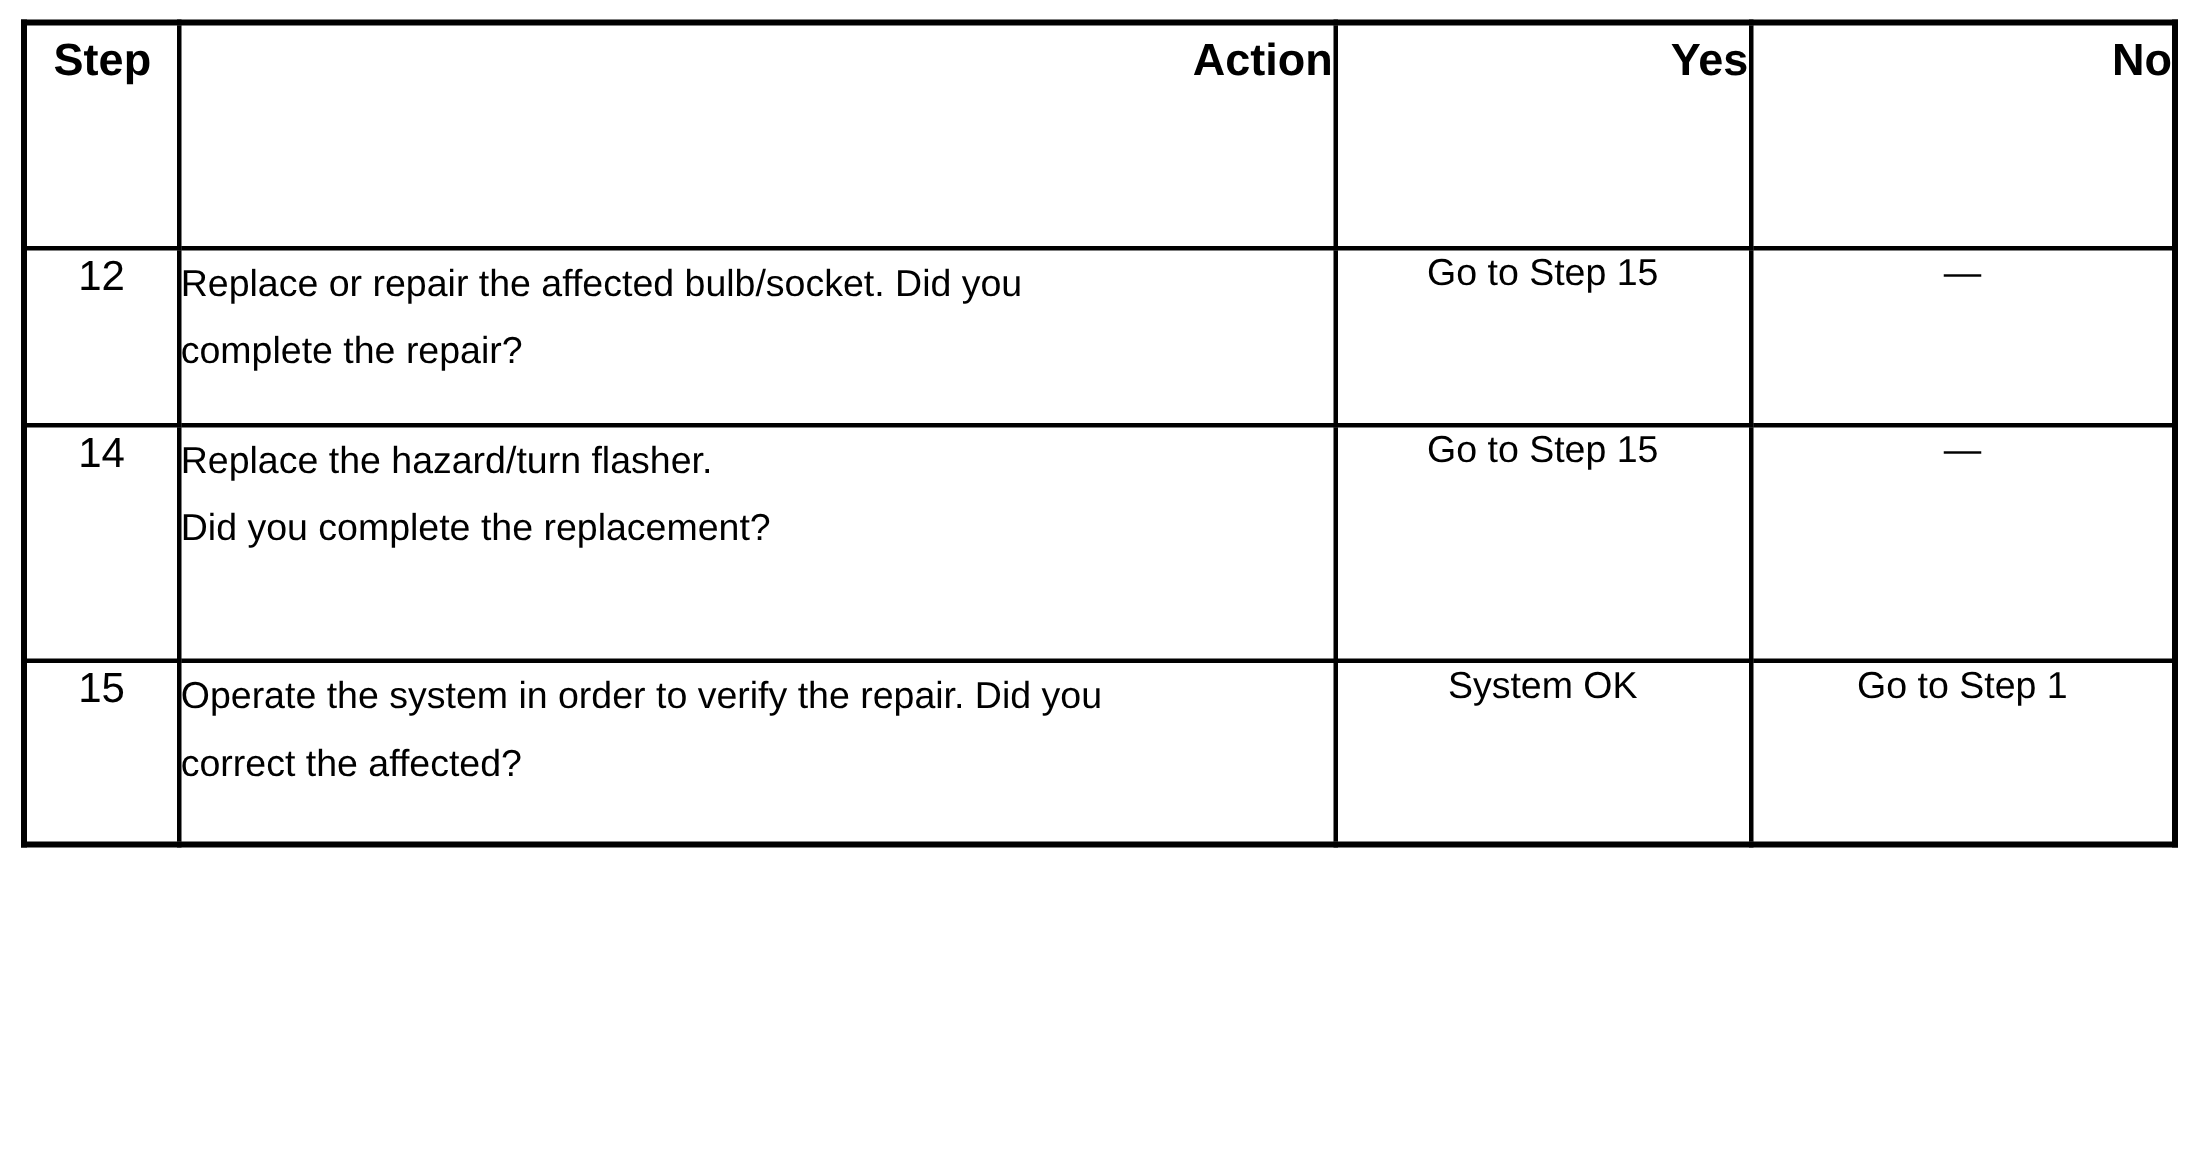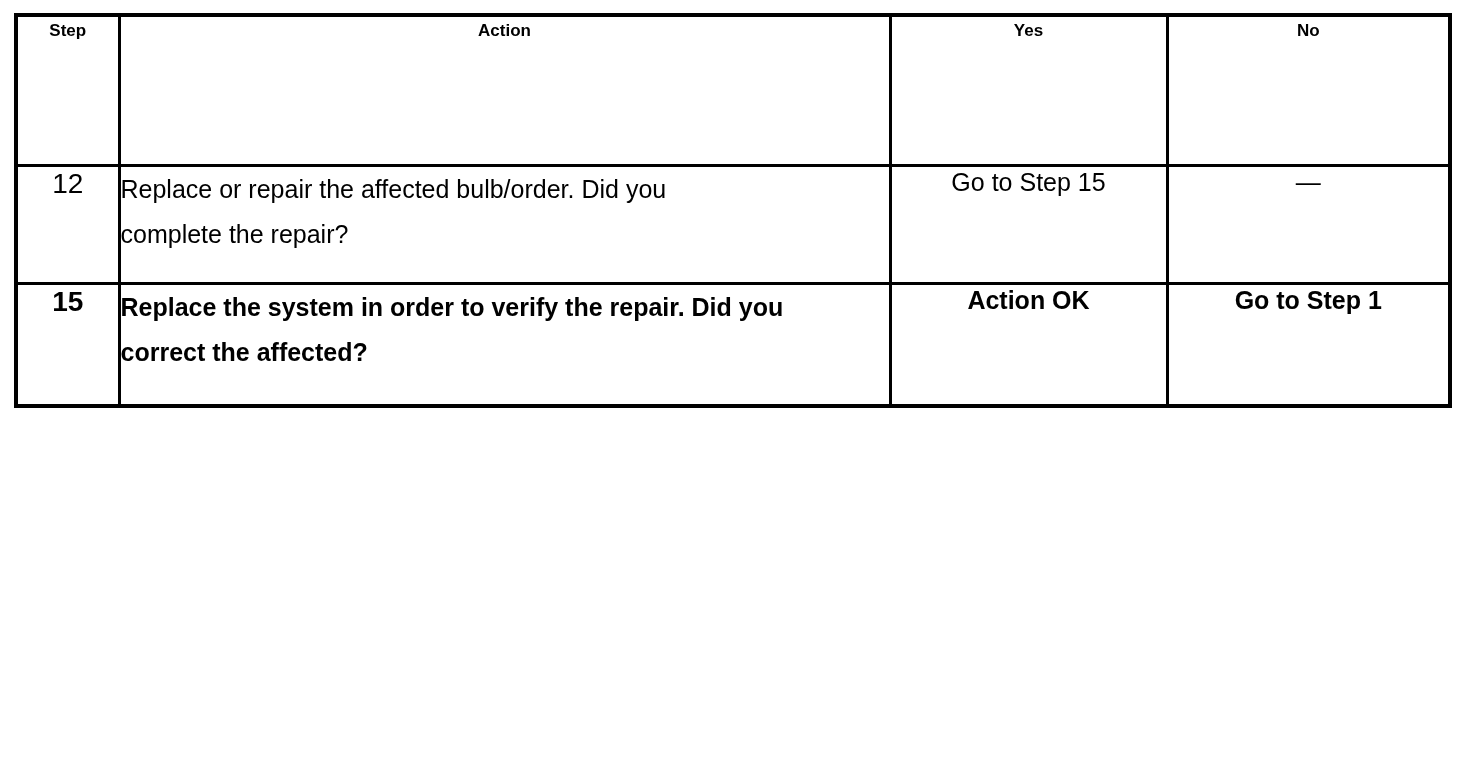--- a/index.html
+++ b/index.html
@@ -49,22 +49,22 @@
 
   
   .diag-table {
     border: 4px solid #000000;
   }
 
   
   .hdr-cell {
     height: 147px;
     font-weight: bold;
-    font-size: 17px;
-    text-align: center;
+    font-size: 30px;
+    text-align: right;
     vertical-align: middle;
     line-height: 1.62;
   }
   .hdr-step {
     width: 2.2em;
     margin: 0 auto;
     word-break: break-all;
     overflow-wrap: anywhere;
   }
 
@@ -92,21 +92,21 @@
   }
   .branch-bottom {
     vertical-align: bottom;
     padding-bottom: 26px;
   }
 
   
   .r12 { height: 118px; }
   .r13 { height: 205px; }
   .r14 { height: 157px; }
-  .r15 { height: 122px; font-weight: bold; }
+  .r15 { height: 122px; }
 </style>
 </head>
 <body>
 
 <div class="sheet">
 
   <table class="diag-table">
     <colgroup>
       <col class="c-step">
       <col class="c-action">
@@ -131,43 +131,58 @@
       </tr>
     </thead>
 
     <tbody>
 
       <tr class="r12">
         <td class="step-cell">
           <span>12</span>
         </td>
         <td class="action-cell">
-          <div class="action-line">Replace or repair the affected bulb/order. Did you</div>
+          <div class="action-line">Replace or repair the affected bulb/socket. Did you</div>
           <div class="action-line">complete the repair?</div>
         </td>
         <td class="branch-cell branch-bottom">
           <span>Go to Step 15</span>
         </td>
         <td class="branch-cell branch-bottom">
           <span>—</span>
         </td>
       </tr>
 
 
+      <tr class="r14">
+        <td class="step-cell">
+          <span>14</span>
+        </td>
+        <td class="action-cell">
+          <div class="action-line">Replace the hazard/turn flasher.</div>
+          <div class="action-line">Did you complete the replacement?</div>
+        </td>
+        <td class="branch-cell branch-bottom">
+          <span>Go to Step 15</span>
+        </td>
+        <td class="branch-cell branch-bottom">
+          <span>—</span>
+        </td>
+      </tr>
 
       <tr class="r15">
         <td class="step-cell">
           <span>15</span>
         </td>
         <td class="action-cell">
-          <div class="action-line">Replace the system in order to verify the repair. Did you</div>
+          <div class="action-line">Operate the system in order to verify the repair. Did you</div>
           <div class="action-line">correct the affected?</div>
         </td>
         <td class="branch-cell branch-bottom">
-          <span>Action OK</span>
+          <span>System OK</span>
         </td>
         <td class="branch-cell branch-bottom">
           <span>Go to Step 1</span>
         </td>
       </tr>
 
     </tbody>
   </table>
 
 </div>

